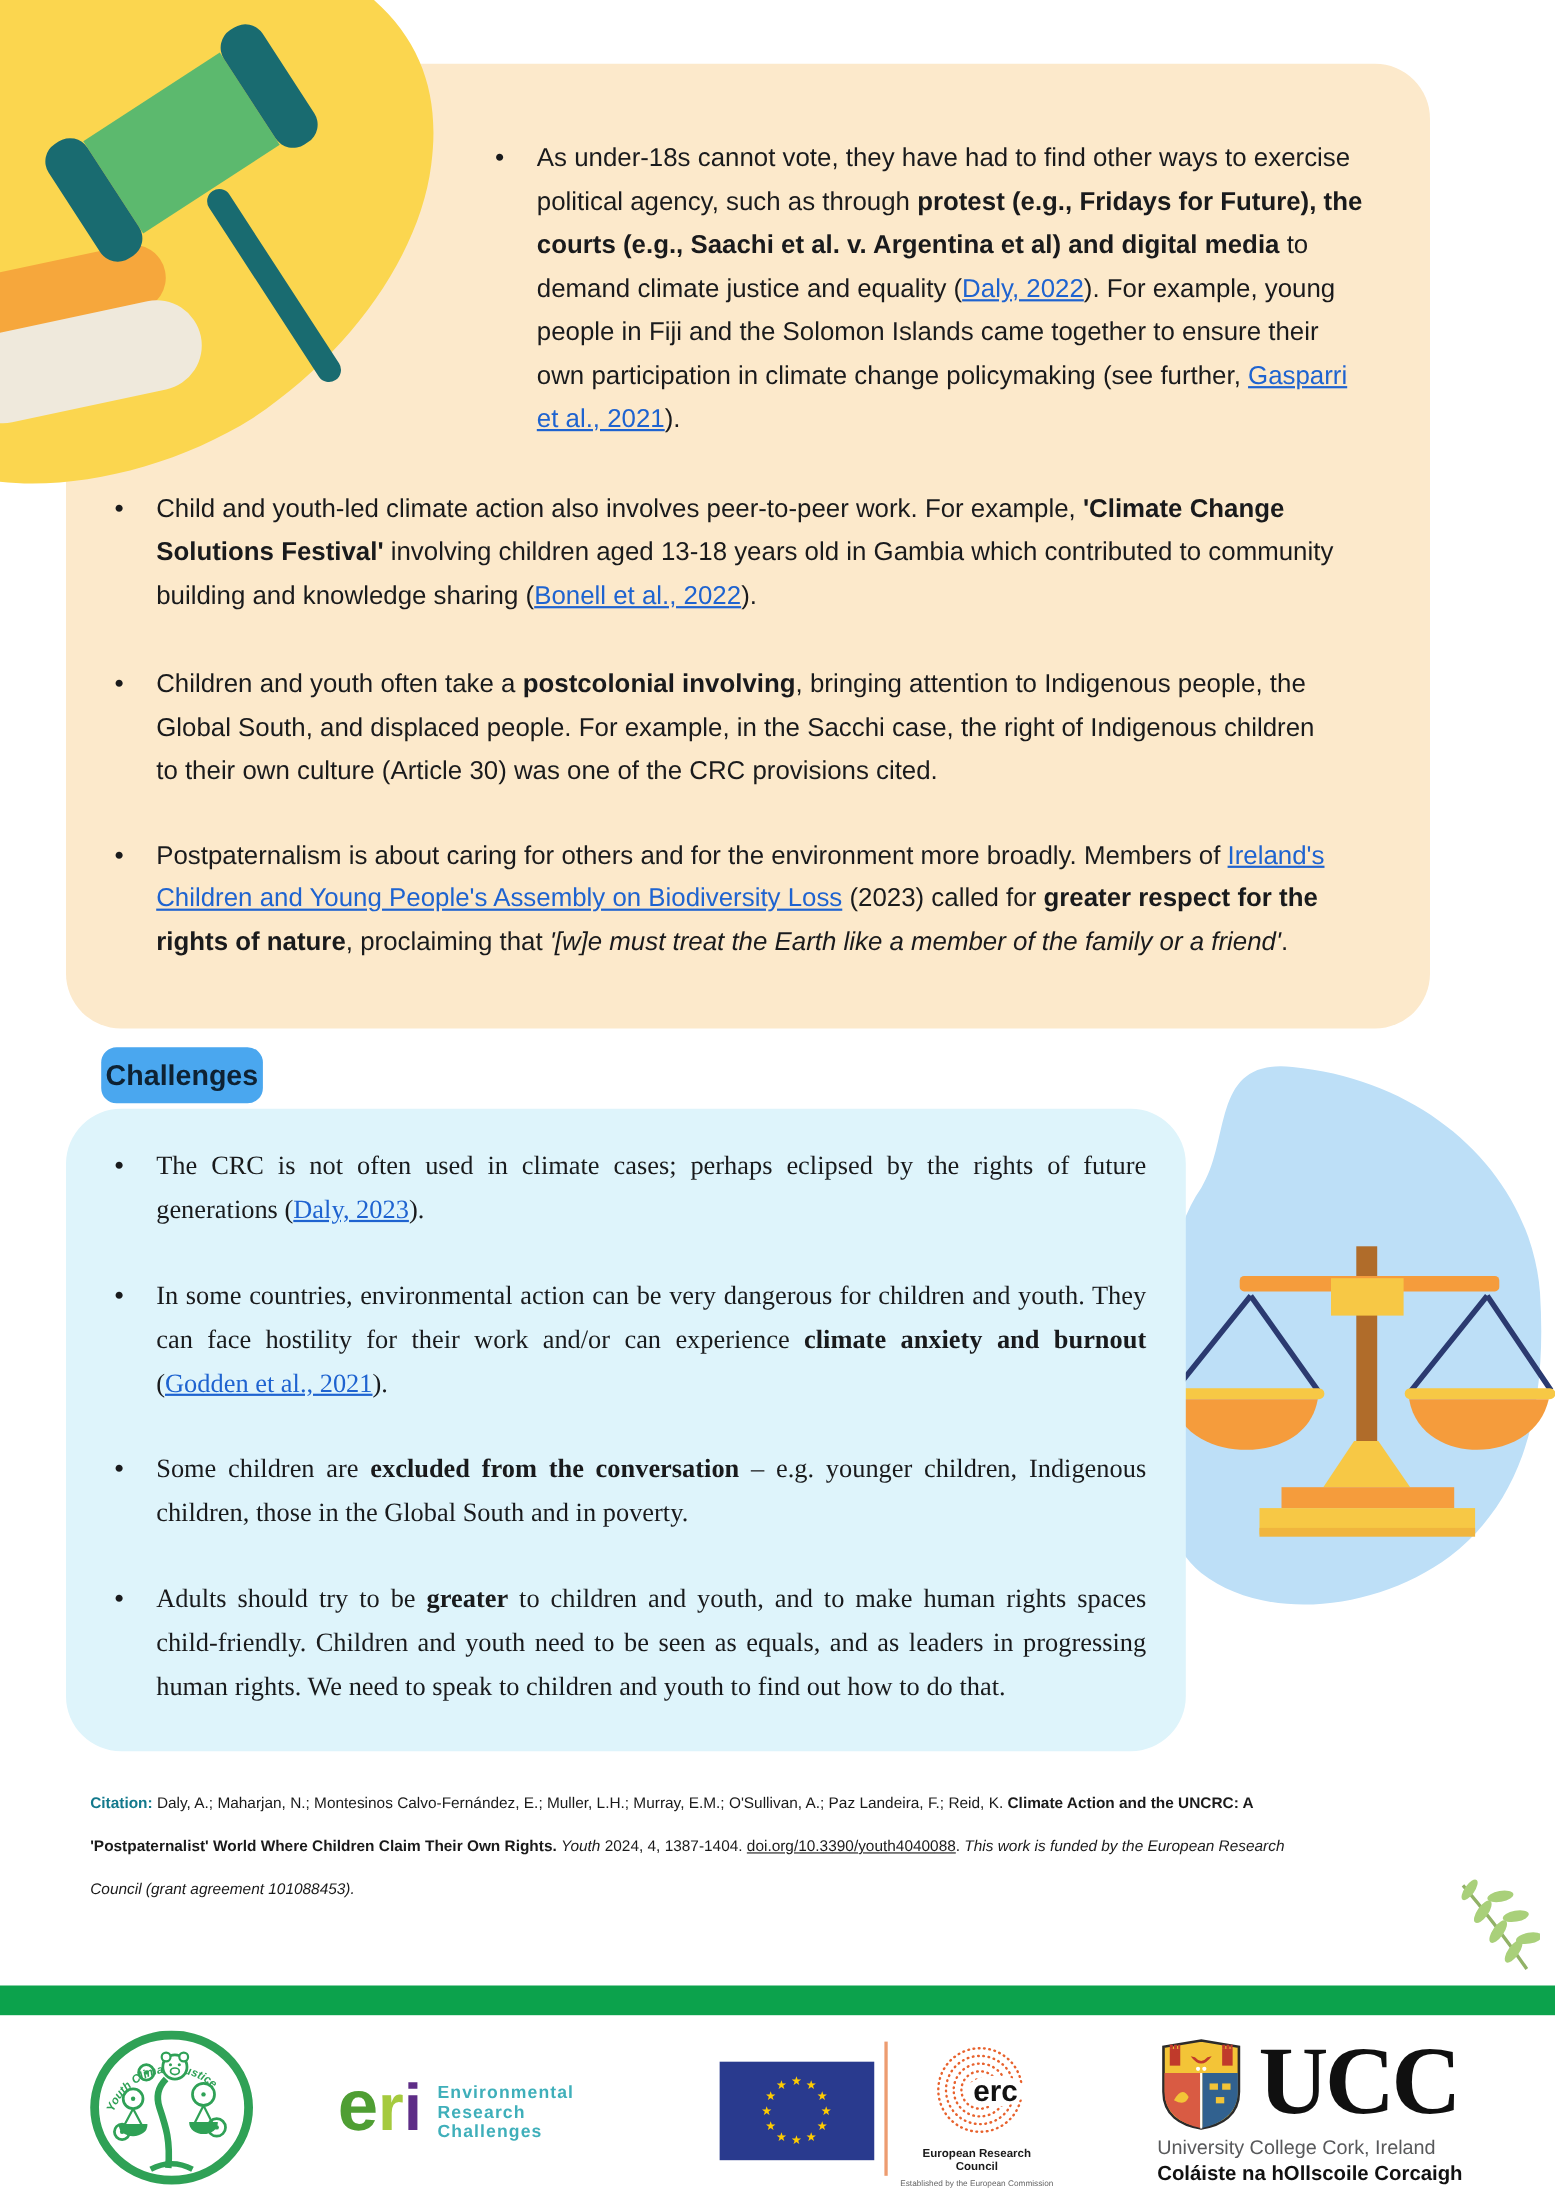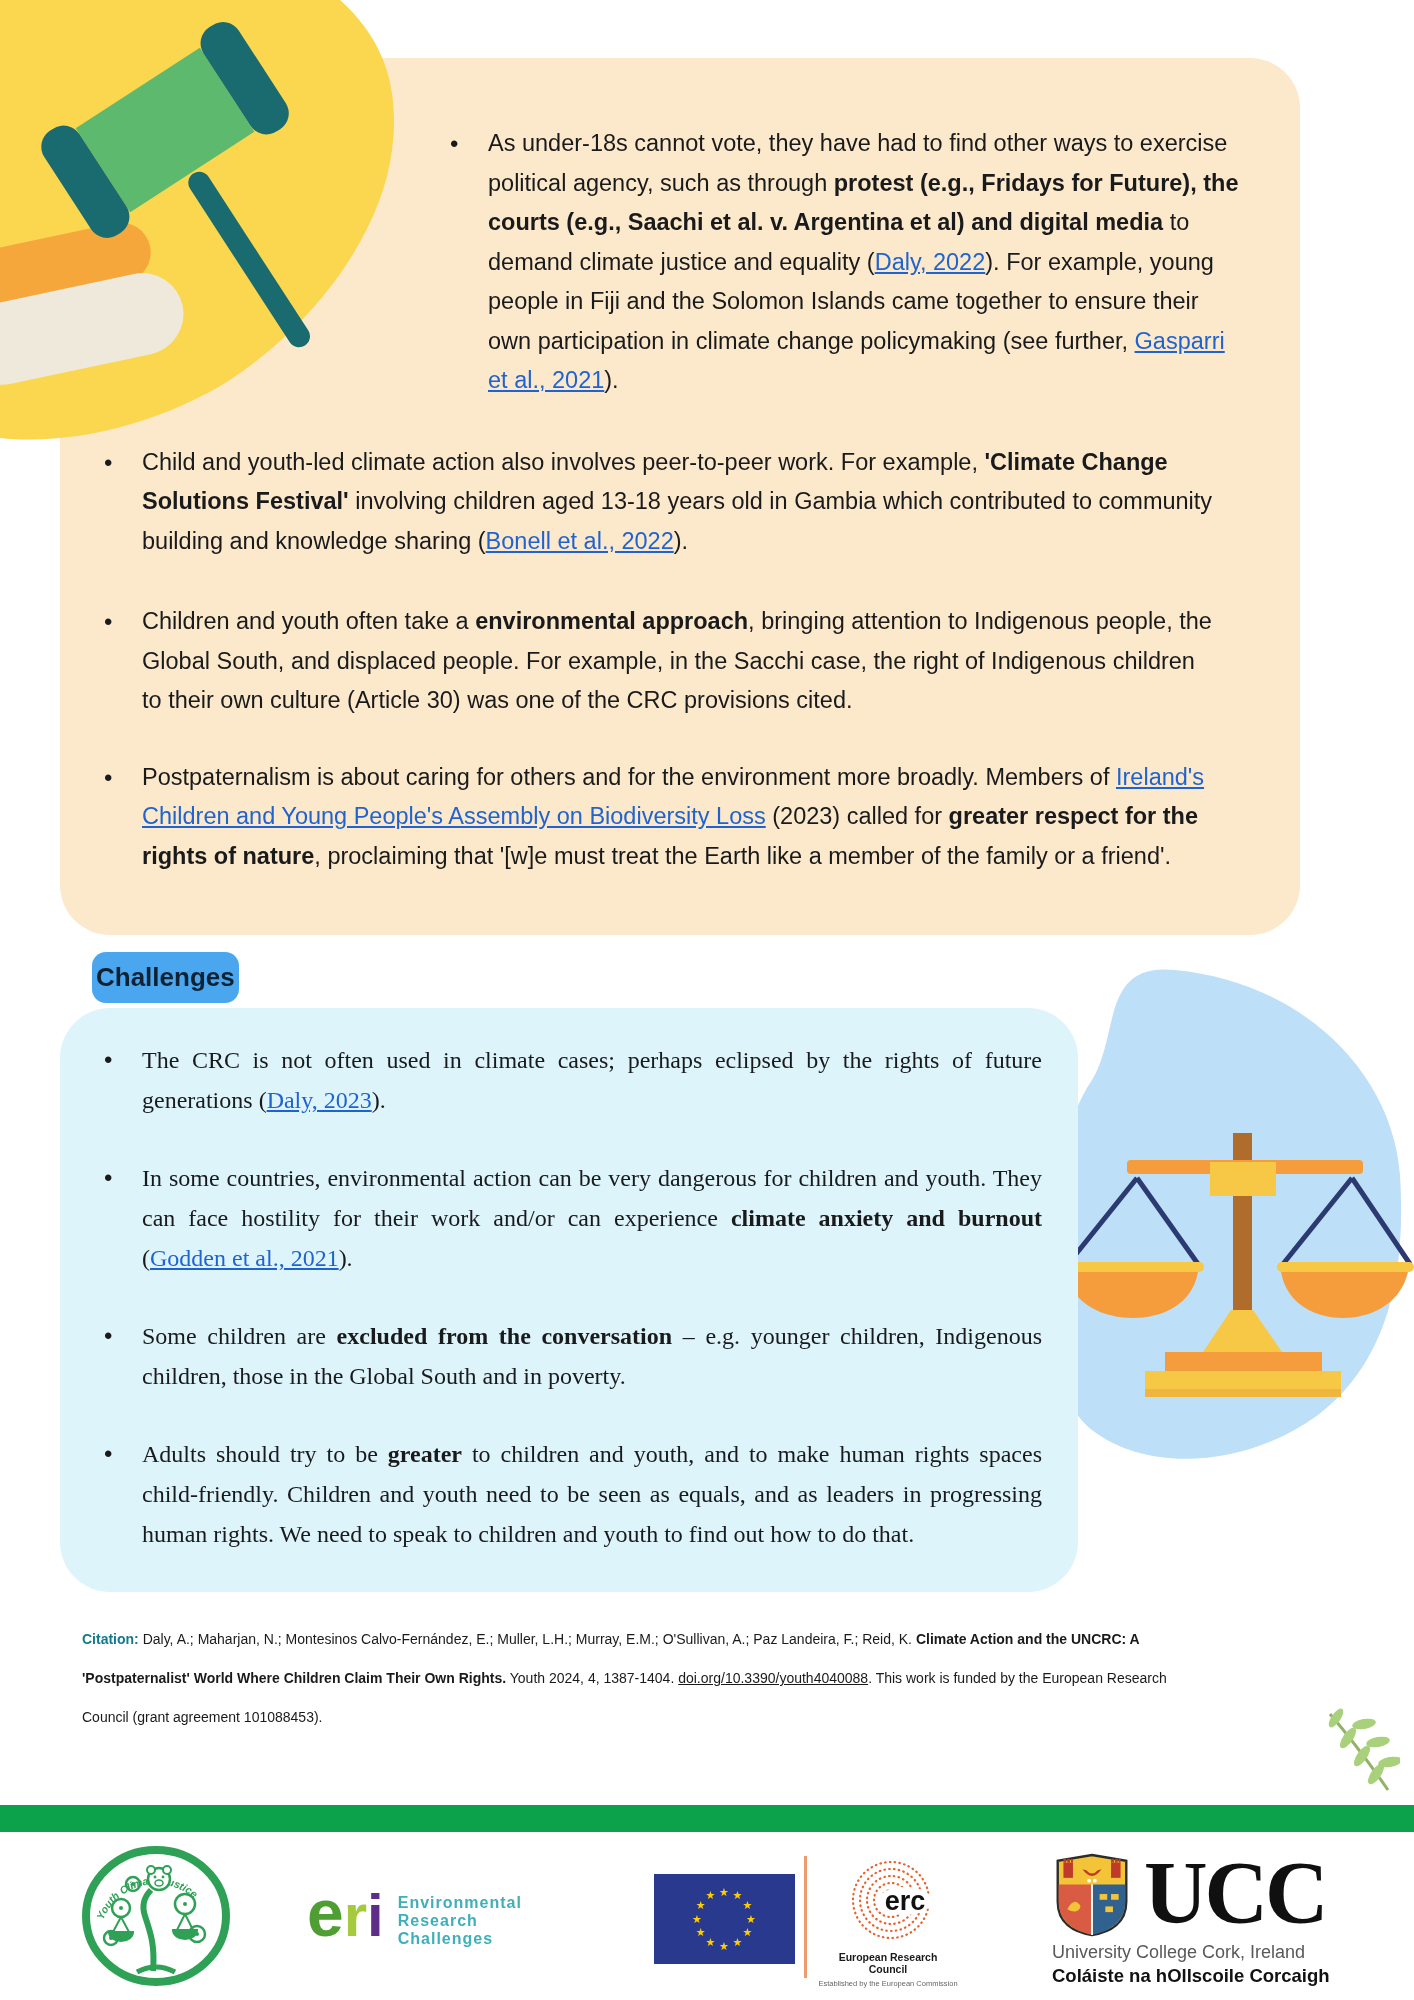--- a/index.html
+++ b/index.html
@@ -29,21 +29,21 @@
   .cbox {
     position:absolute; left:60px; top:1008px; width:1018px; height:584px;
     background:#DEF4FB; border-radius:50px; padding:32px 36px 0 44px; z-index:2;
   }
   .cbox .dot { line-height:40px; }
   .cbox .btxt { text-align:justify; font-size:24px; line-height:40px; max-width:900px;font-family:Liberation Serif, serif; }
   .cbox .bullet { margin-bottom:38px; }
 
   
   .sg-bold { font-weight:700; }
-  .sg-italic { }
+  .sg-italic { font-style:italic; }
   .sg-link { color:#1E63D0; text-decoration:underline; }
   .sg-linkdark { color:inherit; text-decoration:underline; }
   .sg-label { color:#13798C; font-weight:700; }
 
   
   .blob-right { position:absolute; left:820px; top:940px; z-index:1; }
   .leaf { position:absolute; left:1316px; top:1700px; }
 
   
   .citation {
@@ -79,21 +79,21 @@
     <div class="bullet b-indent">
       <span class="dot">•</span>
       <div class="btxt"><span class="sg-plain">As under-18s cannot vote, they have had to find other ways to exercise political agency, such as through </span><span class="sg-bold">protest (e.g., Fridays for Future), the courts (e.g., Saachi et al. v. Argentina et al) and digital media</span><span class="sg-plain"> to demand climate justice and equality (</span><span class="sg-link">Daly, 2022</span><span class="sg-plain">). For example, young people in Fiji and the Solomon Islands came together to ensure their own participation in climate change policymaking (see further, </span><span class="sg-link">Gasparri et al., 2021</span><span class="sg-plain">).</span></div>
     </div>
     <div class="bullet" style="margin-bottom:41px;">
       <span class="dot">•</span>
       <div class="btxt"><span class="sg-plain">Child and youth-led climate action also involves peer-to-peer work. For example, </span><span class="sg-bold">'Climate Change Solutions Festival'</span><span class="sg-plain"> involving children aged 13-18 years old in Gambia which contributed to community building and knowledge sharing (</span><span class="sg-link">Bonell et al., 2022</span><span class="sg-plain">).</span></div>
     </div>
     <div class="bullet" style="margin-bottom:37px;">
       <span class="dot">•</span>
-      <div class="btxt"><span class="sg-plain">Children and youth often take a </span><span class="sg-bold">environmental approach</span><span class="sg-plain">, bringing attention to Indigenous people, the Global South, and displaced people. For example, in the Sacchi case, the right of Indigenous children to their own culture (Article 30) was one of the CRC provisions cited.</span></div>
+      <div class="btxt"><span class="sg-plain">Children and youth often take a </span><span class="sg-bold">postcolonial involving</span><span class="sg-plain">, bringing attention to Indigenous people, the Global South, and displaced people. For example, in the Sacchi case, the right of Indigenous children to their own culture (Article 30) was one of the CRC provisions cited.</span></div>
     </div>
     <div class="bullet">
       <span class="dot">•</span>
       <div class="btxt"><span class="sg-plain">Postpaternalism is about caring for others and for the environment more broadly. Members of </span><span class="sg-link">Ireland's Children and Young People's Assembly on Biodiversity Loss</span><span class="sg-plain"> (2023) called for </span><span class="sg-bold">greater respect for the rights of nature</span><span class="sg-plain">, proclaiming that </span><span class="sg-italic">'[w]e must treat the Earth like a member of the family or a friend'</span><span class="sg-plain">.</span></div>
     </div>
   </div>
 
   <svg class="blob-top" width="420" height="460" viewBox="0 0 420 460">
     <path d="M0,0 L340,0 C385,40 400,90 392,150 C382,230 320,320 230,380 C160,424 70,446 0,438 Z" fill="#FBD64F"></path>
     <g>

